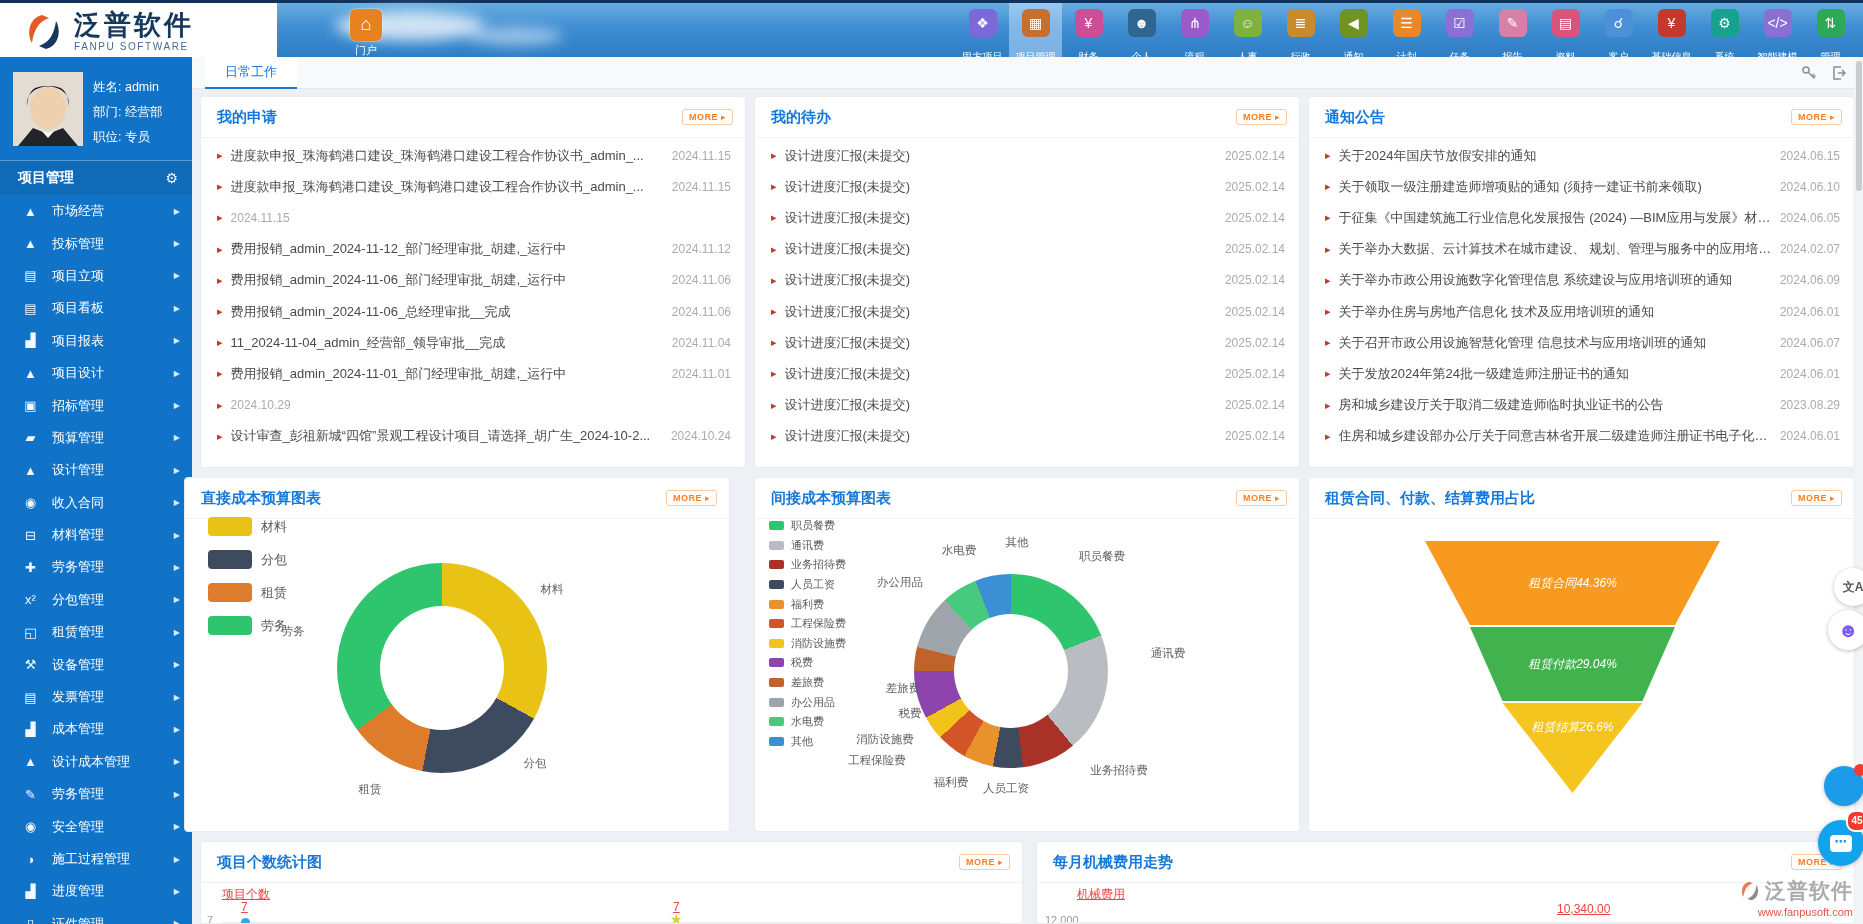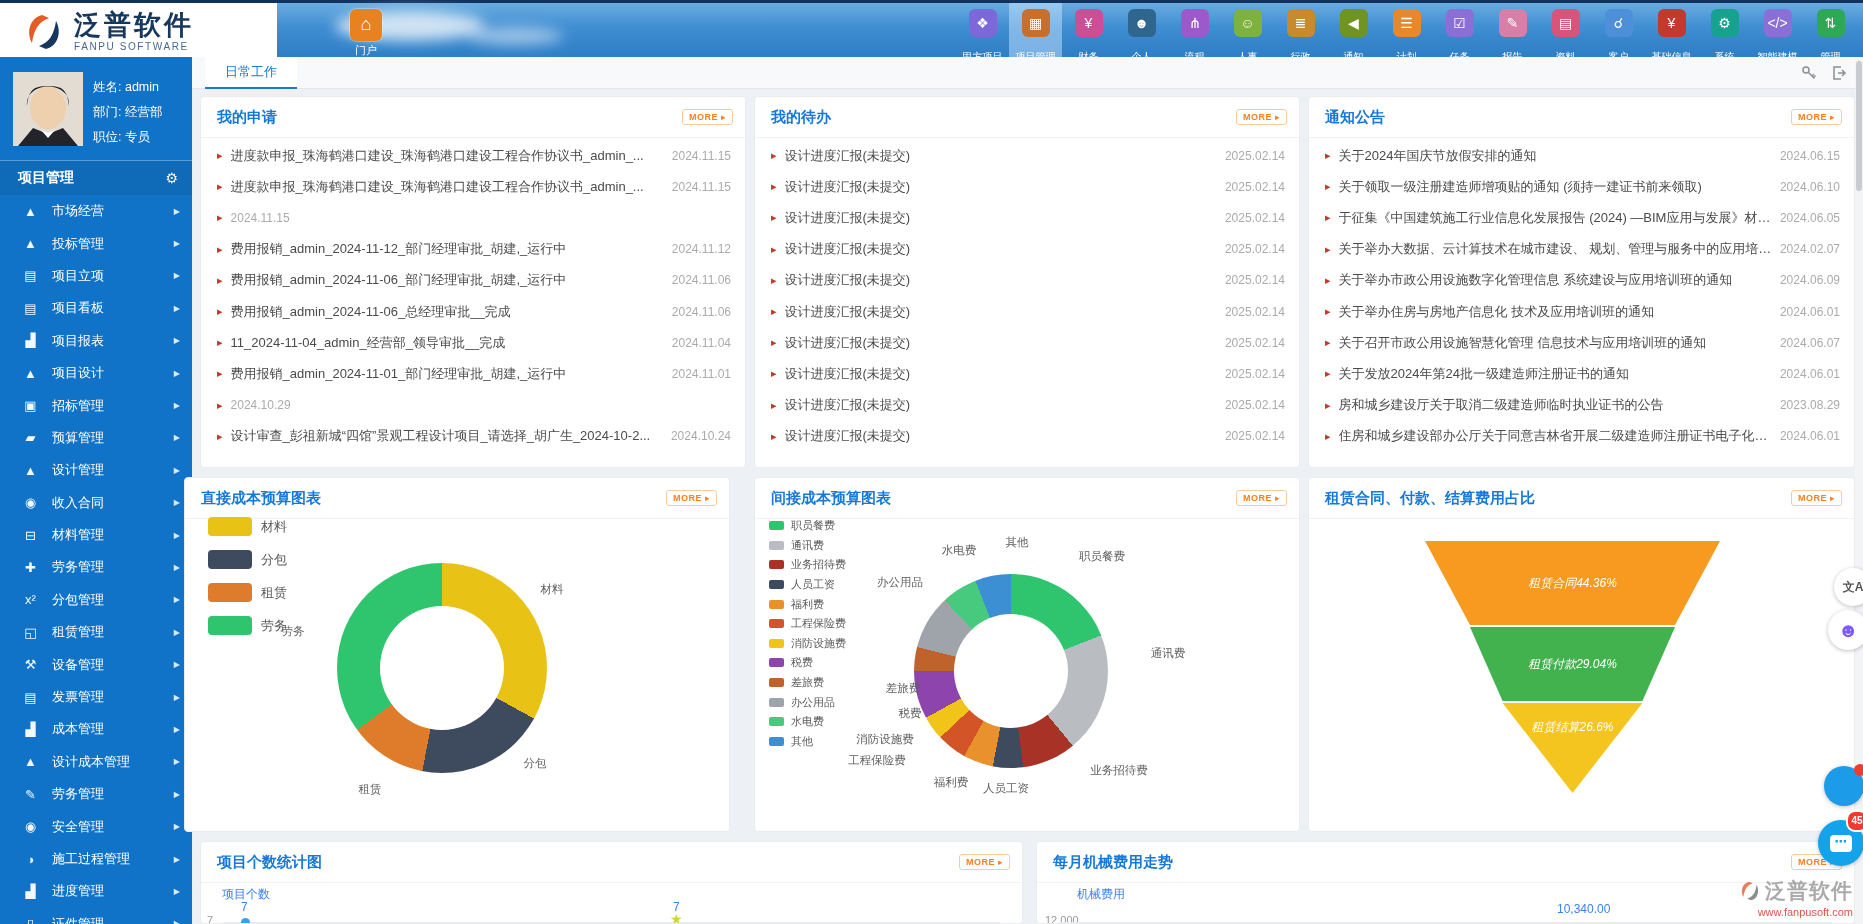--- a/index.html
+++ b/index.html
@@ -79,21 +79,21 @@
   .legend2 .lg-item{display:flex;align-items:center;gap:7px;height:19.6px;}
   .legend2 .sw{width:15px;height:9px;border-radius:2px;}
   .legend2 .lg-label{font-size:11px;color:#5A5A5A;}
   .callout{position:absolute;transform:translate(-50%,-50%);font-size:11.5px;color:#606060;white-space:nowrap;}
   .funnel{position:absolute;left:116px;top:63px;width:295px;height:252px;}
   .funnel-band{position:relative;display:flex;align-items:center;justify-content:center;
                color:#fff;font-size:12px;margin-bottom:2px;font-style:italic;}
   .fb1{height:84px;clip-path:polygon(0 0,100% 0,84.75% 100%,15.25% 100%);}
   .fb2{height:74px;clip-path:polygon(15.25% 0,84.75% 0,73.7% 100%,26.3% 100%);}
   .fb3{height:90px;clip-path:polygon(26.3% 0,73.7% 0,50% 100%);align-items:flex-start;padding-top:16px;box-sizing:border-box;}
-  .mini-label{position:absolute;font-size:12px;color:#3b82f6;white-space:nowrap;}
+  .mini-label{position:absolute;font-size:12px;color:#ef4444;white-space:nowrap;text-decoration:underline;}
   .mini-tick{position:absolute;font-size:11px;color:#999;white-space:nowrap;}
   .axisline{position:absolute;left:22px;right:22px;top:80px;height:1px;background:#E9EBEE;}
   .dot-marker{position:absolute;width:9px;height:9px;border-radius:50%;background:#3BA0E8;}
   .star-marker{position:absolute;font-size:14px;color:#C9D935;line-height:10px;}
   
   .scrollbar{position:absolute;right:0;top:57px;width:8px;bottom:0;background:#F2F4F6;}
   .scroll-thumb{position:absolute;left:1px;top:4px;width:6px;height:130px;background:#C9CDD2;border-radius:3px;}
   .float-btn{position:absolute;border-radius:50%;background:#fff;box-shadow:0 1px 4px rgba(0,0,0,.25);
              display:flex;align-items:center;justify-content:center;cursor:pointer;}
   #btn-translate{left:1834px;top:568px;width:38px;height:38px;font-size:12px;color:#555;font-weight:bold;}

